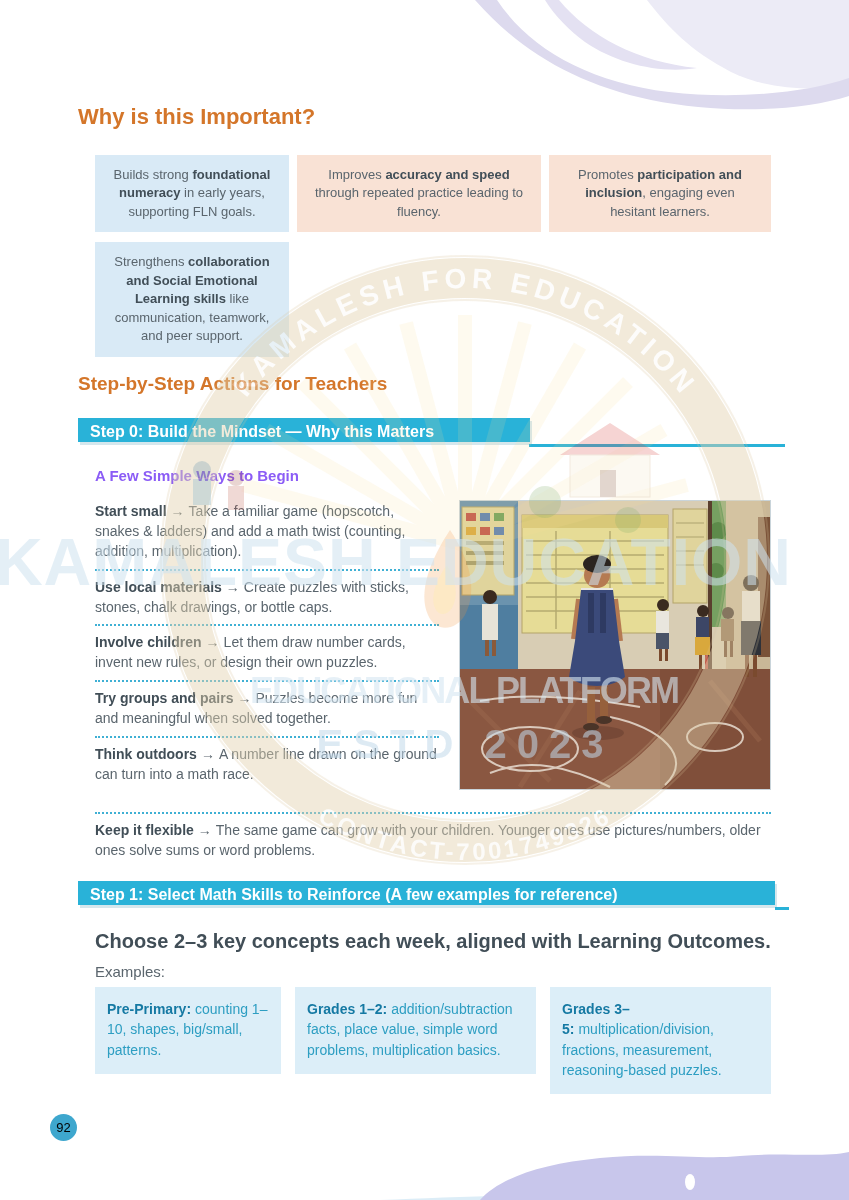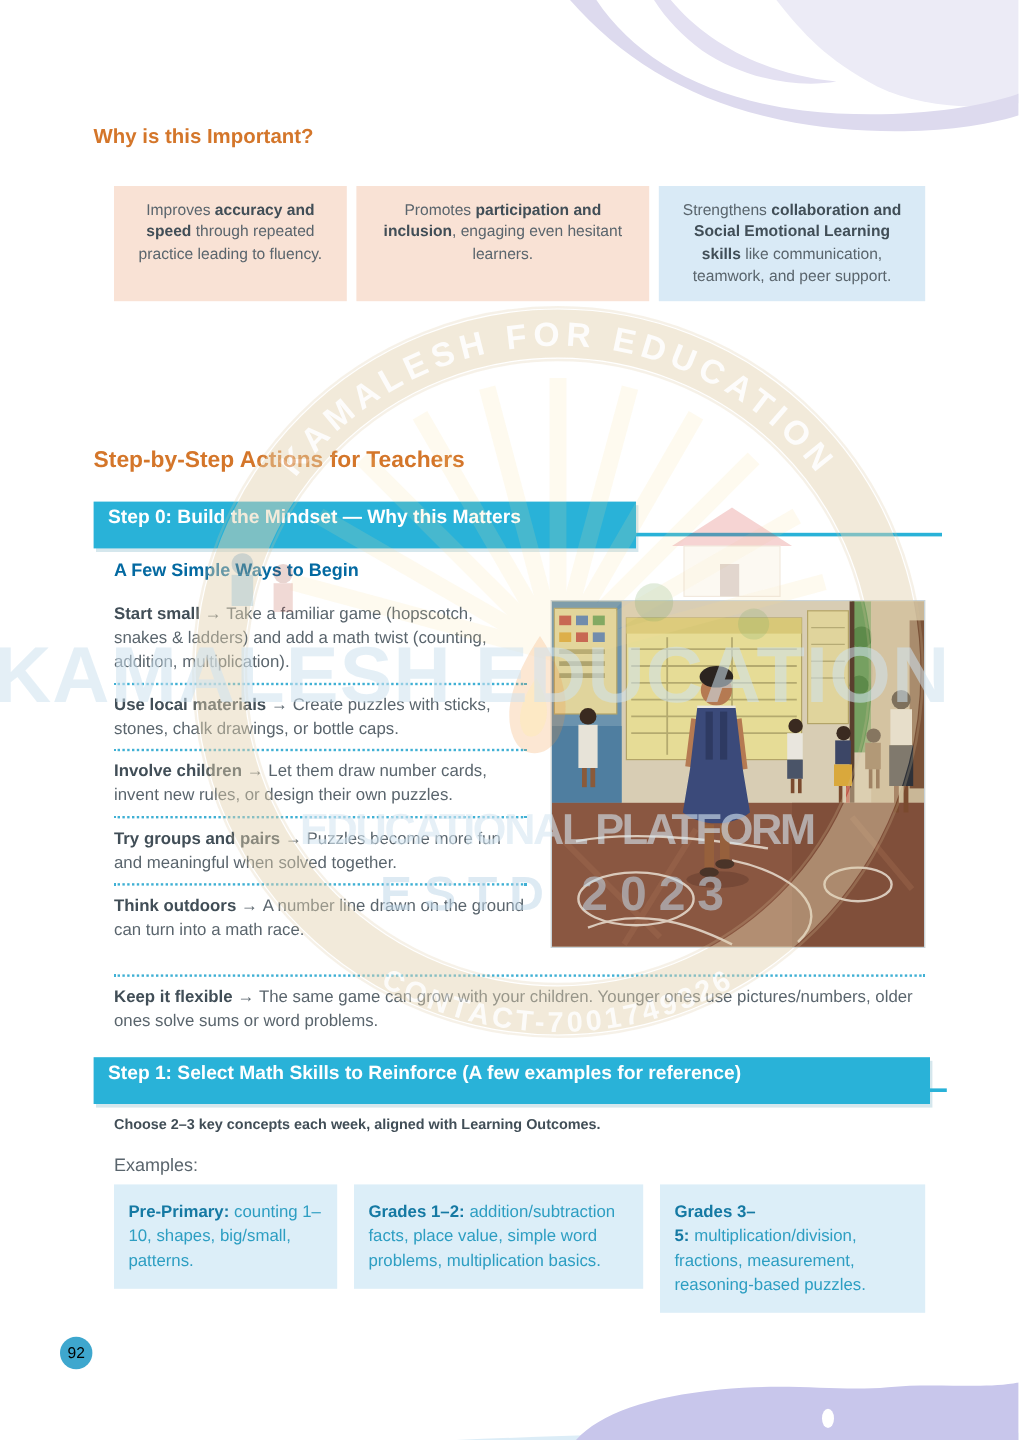--- a/index.html
+++ b/index.html
@@ -1,55 +1,55 @@
 <!DOCTYPE html>
 <html><head>
 <meta charset="utf-8">
 <style>
   html,body{margin:0;padding:0;background:#fff;}
   .page{position:relative;width:849px;height:1200px;background:#ffffff;overflow:hidden;
         font-family:"Liberation Sans",sans-serif;}
 
   
-  .h1{position:absolute;left:78px;top:104px;font-size:17px;font-weight:bold;color:#d4762a;text-align:center;}
+  .h1{position:absolute;left:78px;top:104px;font-size:22px;font-weight:bold;color:#d4762a;text-align:center;}
   .h2{position:absolute;left:78px;top:373px;font-size:19px;font-weight:bold;color:#d4762a;}
 
   
   .benefits{position:absolute;left:95px;top:155px;width:676px;display:grid;
             grid-template-columns:194px 244px 222px;column-gap:8px;row-gap:10px;}
   .bbox{padding:11px 12px;font-size:13px;line-height:1.42;text-align:center;color:#5a656d;}
   .bbox .b{font-weight:bold;color:#414e57;}
   .bbox.blue{background:#d9eaf6;}
   .bbox.peach{background:#f9e2d5;}
 
   
   .banner{position:absolute;background:#29b2d8;color:#fff;font-weight:bold;font-size:16px;
-          padding:5px 12px 16px;white-space:nowrap;box-shadow:2px 3px 0 rgba(24,124,156,.18);}
+          padding:5px 12px 1px;white-space:nowrap;box-shadow:2px 3px 0 rgba(24,124,156,.18);}
   .banner0{left:78px;top:418px;width:428px;}
   .banner1{left:78px;top:881px;width:673px;}
   .banner-line{position:absolute;height:3px;background:#29b2d8;}
   .line0{left:529px;top:444px;width:256px;}
   .line1{left:775px;top:907px;width:14px;}
 
-  .ways{position:absolute;left:95px;top:467px;font-size:15px;font-weight:bold;color:#0369a1;}
+  .ways{position:absolute;left:95px;top:467px;font-size:15px;font-weight:bold;color:#8b5cf6;}
 
   
   .twocol{position:absolute;left:95px;top:498px;width:676px;}
   .tips{width:344px;min-height:311px;}
   .tip{font-size:14px;line-height:1.42;color:#5a656d;padding:4px 0;}
   .tip .lead{font-weight:bold;color:#414e57;}
   .tip .arrow{margin:0 4px;color:#5a656d;}
   .dot-div{border-top:2px dotted #3fb0d4;height:0;margin:3px 0;}
   .tip.full{width:676px;}
   .photo{position:absolute;right:0;top:2px;width:312px;height:290px;border:1px solid #c9d4da;
          box-sizing:border-box;background:#d8cdb4;}
   .photo svg{display:block;}
 
   
-  .choose{position:absolute;left:95px;top:930px;font-size:12px;font-weight:bold;color:#414e57;}
+  .choose{position:absolute;left:95px;top:930px;font-size:20px;font-weight:bold;color:#414e57;}
   .examples-label{position:absolute;left:95px;top:963px;font-size:15px;color:#5a656d;}
   .exgrid{position:absolute;left:95px;top:987px;width:676px;display:grid;
           grid-template-columns:186px 241px 221px;column-gap:14px;align-items:start;}
   .exbox{background:#dceef8;padding:12px 12px 14px;font-size:14px;line-height:1.45;color:#2d9ec2;}
   .exbox .lead{font-weight:bold;color:#1579a3;margin-right:4px;}
 
   .pagenum{position:absolute;left:50px;top:1114px;width:27px;height:27px;border-radius:50%;
            background:#3ea7ce;color:#000000;font-size:13px;display:flex;align-items:center;justify-content:center;}
 
   .top-wave{position:absolute;top:0;right:0;pointer-events:none;}
@@ -63,20 +63,21 @@
 
   <svg class="top-wave" width="470" height="125" viewBox="0 0 470 125">
     <path d="M470,0 L470,86 C430,92 384,88 352,72 C310,50 290,28 268,0 Z" fill="#ecebf6"></path>
     <path d="M118,0 C150,48 208,82 290,92 C360,100 430,92 470,78 L470,96 C420,112 340,114 272,100 C196,84 140,50 96,0 Z" fill="#dddaee"></path>
     <path d="M180,0 C210,36 258,62 318,68 C282,74 238,64 206,42 C190,30 176,16 166,0 Z" fill="#e4e1f2"></path>
   </svg>
 
   <div class="h1">Why is this Important?</div>
 
   <div class="benefits">
+    <div class="bbox blue"><span>Builds strong </span><span class="b">foundational numeracy</span><span> in early years, supporting FLN goals.</span></div>
     <div class="bbox peach"><span>Improves </span><span class="b">accuracy and speed</span><span> through repeated practice leading to fluency.</span></div>
     <div class="bbox peach"><span>Promotes </span><span class="b">participation and inclusion</span><span>, engaging even hesitant learners.</span></div>
     <div class="bbox blue"><span>Strengthens </span><span class="b">collaboration and Social Emotional Learning skills</span><span> like communication, teamwork, and peer support.</span></div>
   </div>
 
   <div class="h2">Step-by-Step Actions for Teachers</div>
 
   <div class="banner banner0">Step 0: Build the Mindset — Why this Matters</div>
   <div class="banner-line line0"></div>
 

